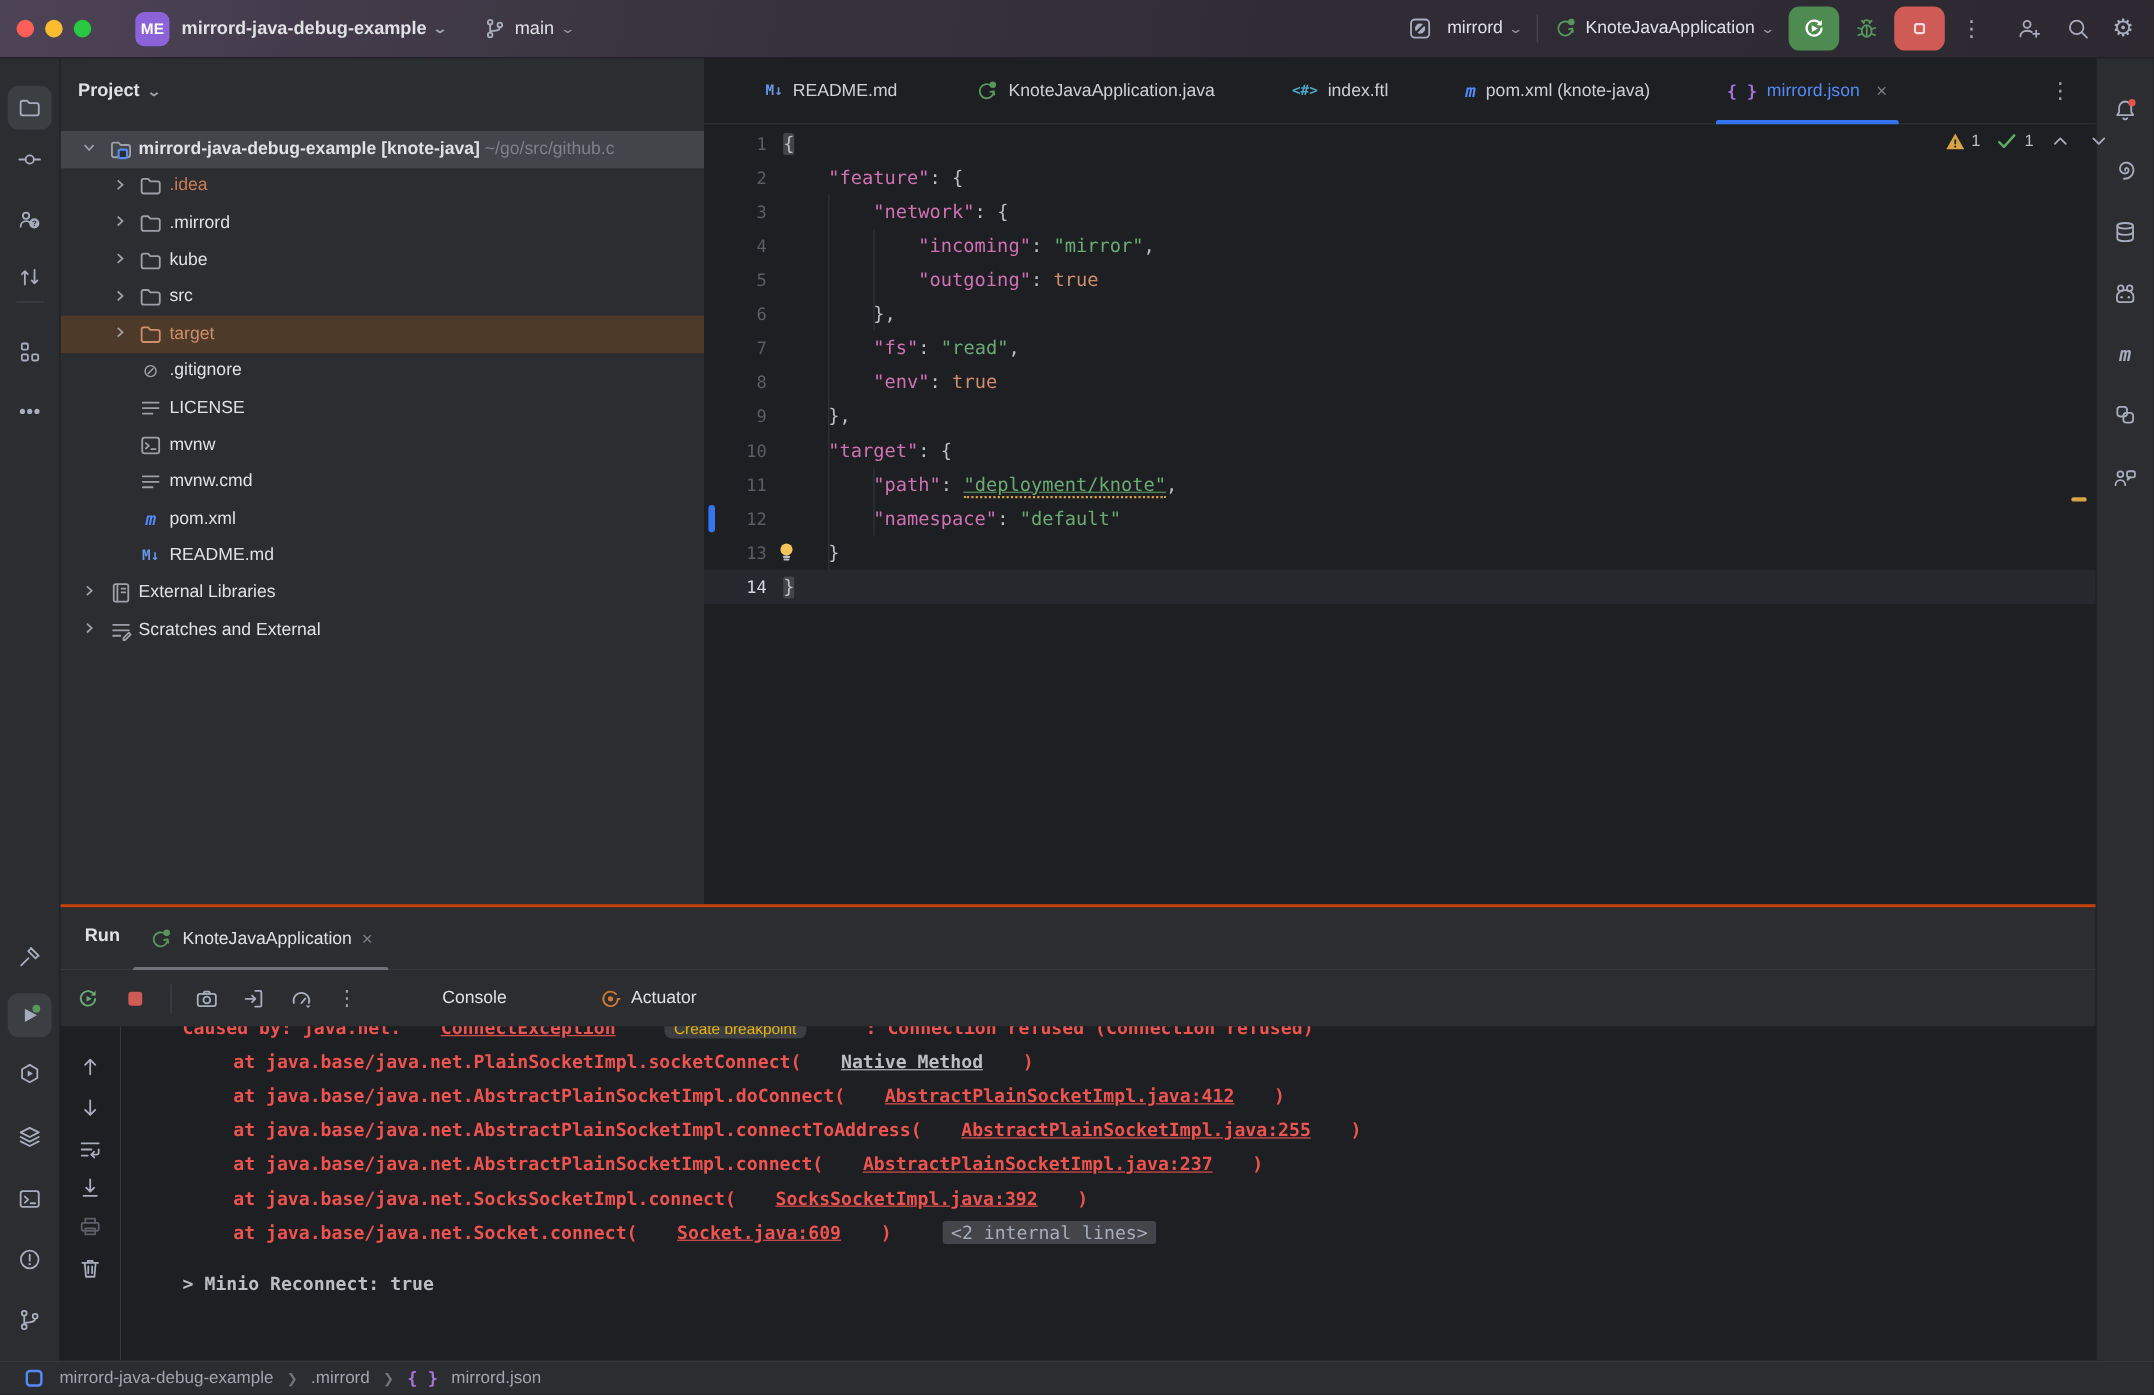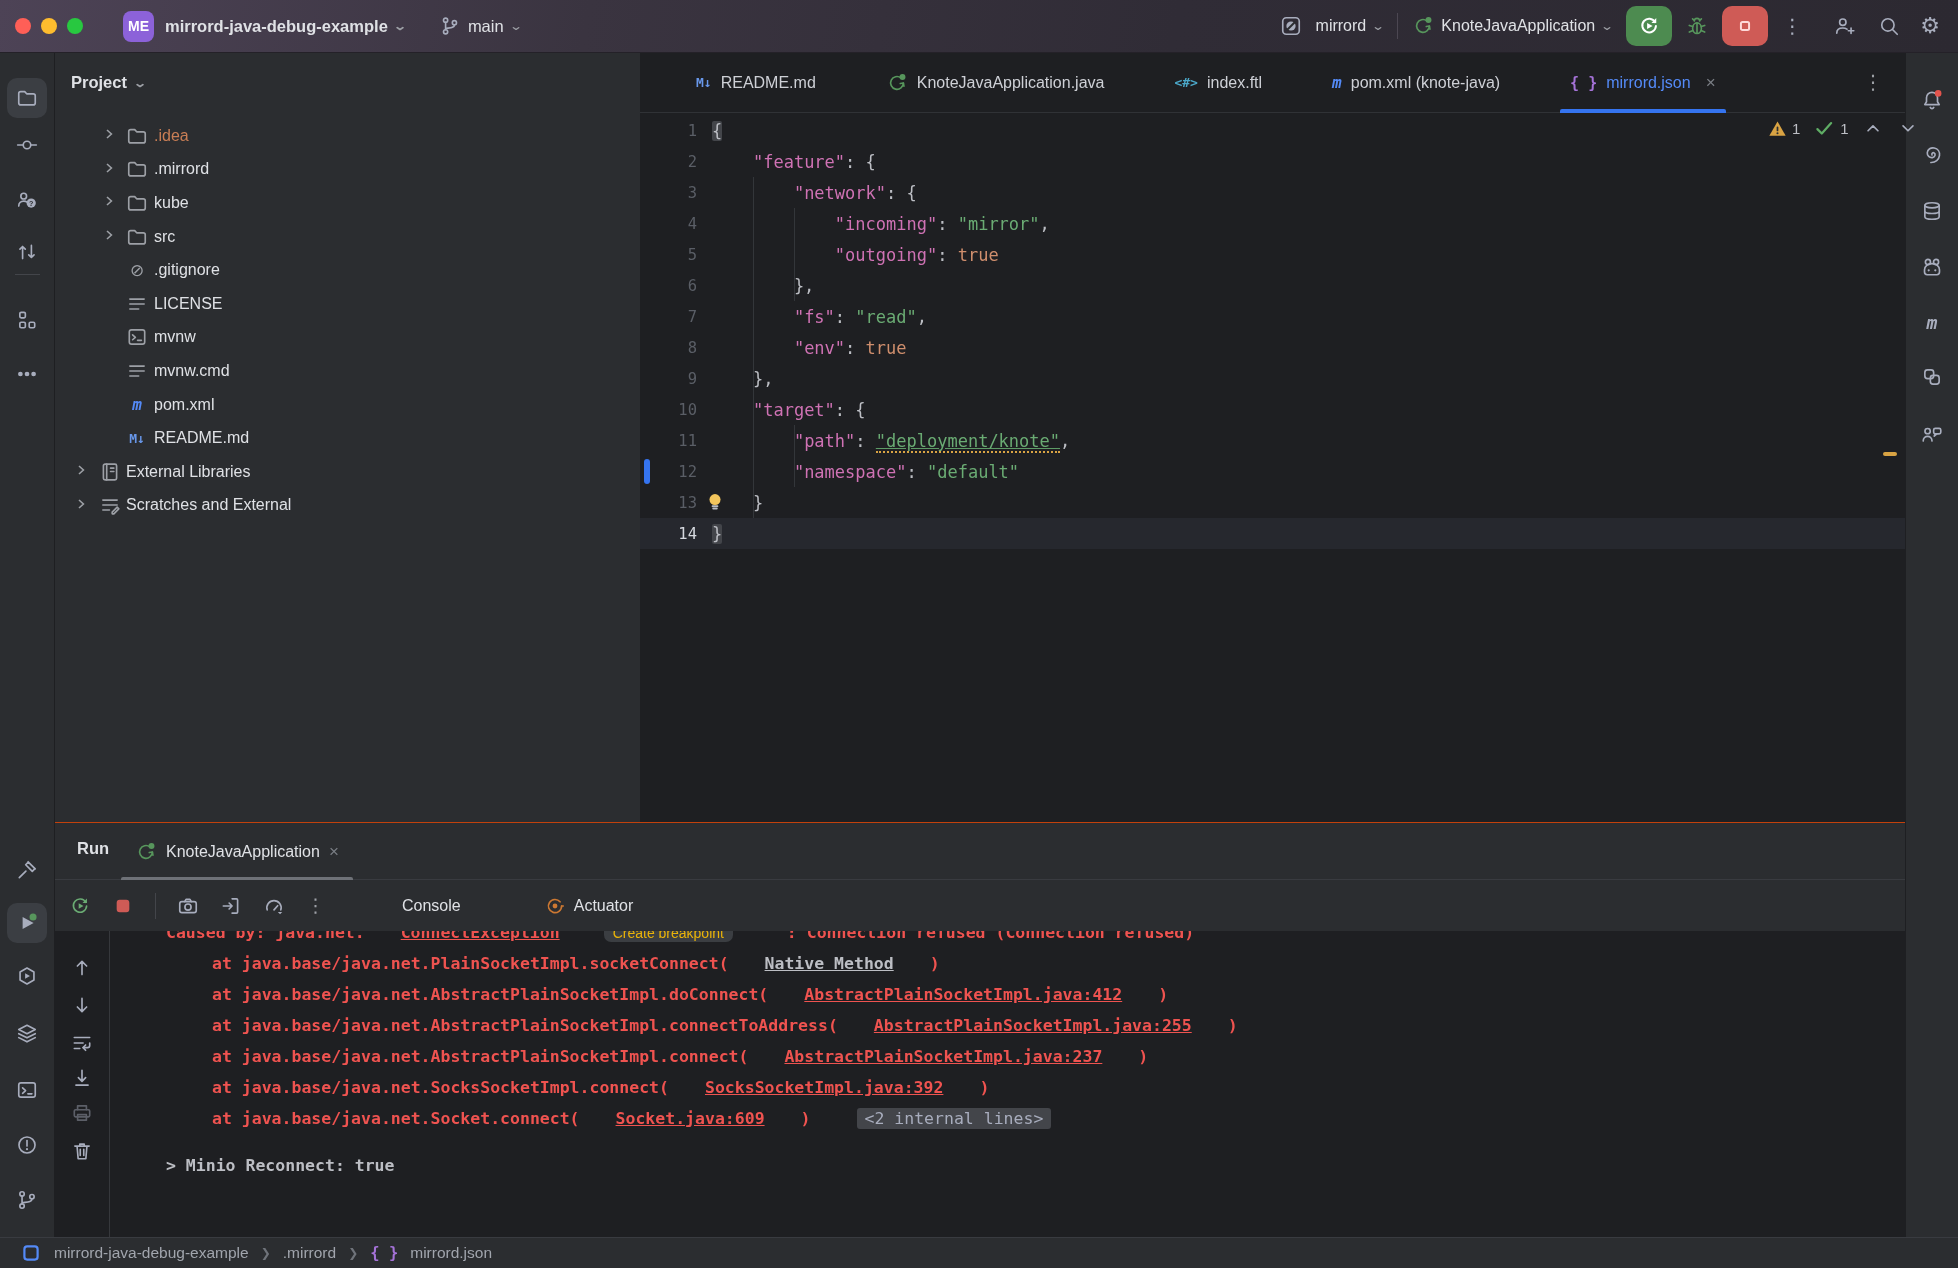--- a/index.html
+++ b/index.html
@@ -65,21 +65,21 @@
   .tk-k { color:#cf72b4; } .tk-s { color:#6aab73; } .tk-b { color:#cf8e6d; } .tk-p { color:#bcbec4; }
   .tk-hl { color:#bcbec4; background:#43454a; border-radius:2px; }
   .tk-sw { color:#6aab73; text-decoration:underline; text-decoration-color:#5d9b66; border-bottom:2px dotted #d9a343; }
   .chg-bar { position:absolute; left:4px; top:3px; width:6px; height:25px; background:#3574f0; border-radius:3px; }
   .bulb { position:absolute; left:63px; top:3px; }
   .iguide { position:absolute; width:1px; background:#33363a; }
   #insp-widget { position:absolute; left:1128px; top:64px; display:flex; align-items:center; gap:13px; font-size:15px; color:#bcbec4; }
   #stripe-mark { position:absolute; left:1243px; top:399px; width:14px; height:4px; background:#d9a343; border-radius:2px; }
 
   
-  #run-panel { position:absolute; left:55px; top:822px; width:1850px; height:415px; background:#1e1f22; border-top:1px solid #c2410c; }
+  #run-panel { position:absolute; left:55px; top:822px; width:1850px; height:415px; background:#1e1f22; border-top:3px solid #c2410c; }
   #run-header { position:absolute; left:0; top:0; width:1850px; height:57px; background:#2b2d30; border-bottom:1px solid #393b40; }
   #run-title { position:absolute; left:22px; top:16px; font-size:16.5px; font-weight:700; color:#dfe1e5; }
   #run-tab { position:absolute; left:80px; top:0; height:57px; display:flex; align-items:center; gap:9px; font-size:16px; color:#dfe1e5; }
   #run-tab::after { content:""; position:absolute; left:-14px; right:-14px; bottom:0; height:3px; background:#6e7177; border-radius:2px 2px 0 0; }
   #run-toolbar { position:absolute; left:0; top:57px; width:1850px; height:51px; background:#2b2d30; display:flex; align-items:center; }
   .rt-gap { display:flex; align-items:center; gap:21px; margin-left:14px; }
   .view-tab { font-size:16px; color:#dfe1e5; display:flex; align-items:center; gap:8px; }
   #console-left { position:absolute; left:0; top:108px; width:55px; bottom:0; border-right:1px solid #36383c; }
   #console-left .icon { position:absolute; left:16px; }
   #console { position:absolute; left:56px; top:108px; right:0; bottom:0; overflow:hidden; }
@@ -361,20 +361,32 @@
         </span>
       </div>
     </div>
 
   <div id="project-panel">
     <div id="proj-header">
       <span>Project</span>
       <span class="chev">⌄</span>
     </div>
     <div id="tree">
+        <div class="trow sel-gray">
+          <span class="tchev" style="left: 16px;"><svg width="16" height="16" viewBox="0 0 20 20" fill="none" stroke="currentColor" stroke-width="2">
+              <path d="M5 7.5l5 5.5 5-5.5"></path>
+            </svg></span>
+          <span class="ticon" style="left: 44px;">
+            <svg width="22" height="22" viewBox="0 0 20 20" fill="none" stroke="currentColor" stroke-width="1.5" stroke-linecap="round" stroke-linejoin="round">
+              <path d="M2.5 6a1.8 1.8 0 0 1 1.8-1.8h3.6l1.8 2h6a1.8 1.8 0 0 1 1.8 1.8v6.5a1.8 1.8 0 0 1-1.8 1.8H4.3a1.8 1.8 0 0 1-1.8-1.8z"></path>
+              <rect x="8" y="10" width="7" height="7" rx="1.5" fill="#2b2d30" stroke="#548af7" stroke-width="1.8"></rect>
+            </svg>
+          </span>
+          <span class="tlabel  lbl-bold" style="left: 71px;">mirrord-java-debug-example<span class="lbl-bold"> [knote-java]</span><span class="lbl-path"> ~/go/src/github.c</span></span>
+        </div>
         <div class="trow">
           <span class="tchev" style="left: 44px;"><svg width="16" height="16" viewBox="0 0 20 20" fill="none" stroke="currentColor" stroke-width="2">
               <path d="M7.5 5l5.5 5-5.5 5"></path>
             </svg></span>
           <span class="ticon" style="left: 71px;">
             <svg width="22" height="22" viewBox="0 0 20 20" fill="none" stroke="currentColor" stroke-width="1.5" stroke-linecap="round" stroke-linejoin="round">
               <path d="M2.5 6a1.8 1.8 0 0 1 1.8-1.8h3.6l1.8 2h6a1.8 1.8 0 0 1 1.8 1.8v6.5a1.8 1.8 0 0 1-1.8 1.8H4.3a1.8 1.8 0 0 1-1.8-1.8z"></path>
             </svg>
           </span>
           <span class="tlabel lbl-tan" style="left: 99px;">.idea</span>
@@ -404,20 +416,31 @@
         <div class="trow">
           <span class="tchev" style="left: 44px;"><svg width="16" height="16" viewBox="0 0 20 20" fill="none" stroke="currentColor" stroke-width="2">
               <path d="M7.5 5l5.5 5-5.5 5"></path>
             </svg></span>
           <span class="ticon" style="left: 71px;">
             <svg width="22" height="22" viewBox="0 0 20 20" fill="none" stroke="currentColor" stroke-width="1.5" stroke-linecap="round" stroke-linejoin="round">
               <path d="M2.5 6a1.8 1.8 0 0 1 1.8-1.8h3.6l1.8 2h6a1.8 1.8 0 0 1 1.8 1.8v6.5a1.8 1.8 0 0 1-1.8 1.8H4.3a1.8 1.8 0 0 1-1.8-1.8z"></path>
             </svg>
           </span>
           <span class="tlabel " style="left: 99px;">src</span>
+        </div>
+        <div class="trow sel-brown">
+          <span class="tchev" style="left: 44px;"><svg width="16" height="16" viewBox="0 0 20 20" fill="none" stroke="currentColor" stroke-width="2">
+              <path d="M7.5 5l5.5 5-5.5 5"></path>
+            </svg></span>
+          <span class="ticon" style="left: 71px;">
+            <svg width="22" height="22" viewBox="0 0 20 20" fill="none" stroke="currentColor" stroke-width="1.5" stroke-linecap="round" stroke-linejoin="round">
+              <path stroke="#cf8e6d" d="M2.5 6a1.8 1.8 0 0 1 1.8-1.8h3.6l1.8 2h6a1.8 1.8 0 0 1 1.8 1.8v6.5a1.8 1.8 0 0 1-1.8 1.8H4.3a1.8 1.8 0 0 1-1.8-1.8z"></path>
+            </svg>
+          </span>
+          <span class="tlabel lbl-orange" style="left: 99px;">target</span>
         </div>
         <div class="trow">
           <span class="ticon" style="left: 71px;">
             <span style="font-size:17px;color:#9da0a6">⊘</span>
           </span>
           <span class="tlabel " style="left: 99px;">.gitignore</span>
         </div>
         <div class="trow">
           <span class="ticon" style="left: 71px;">
             <svg width="22" height="22" viewBox="0 0 20 20" fill="none" stroke="currentColor" stroke-width="1.5" stroke-linecap="round" stroke-linejoin="round">

